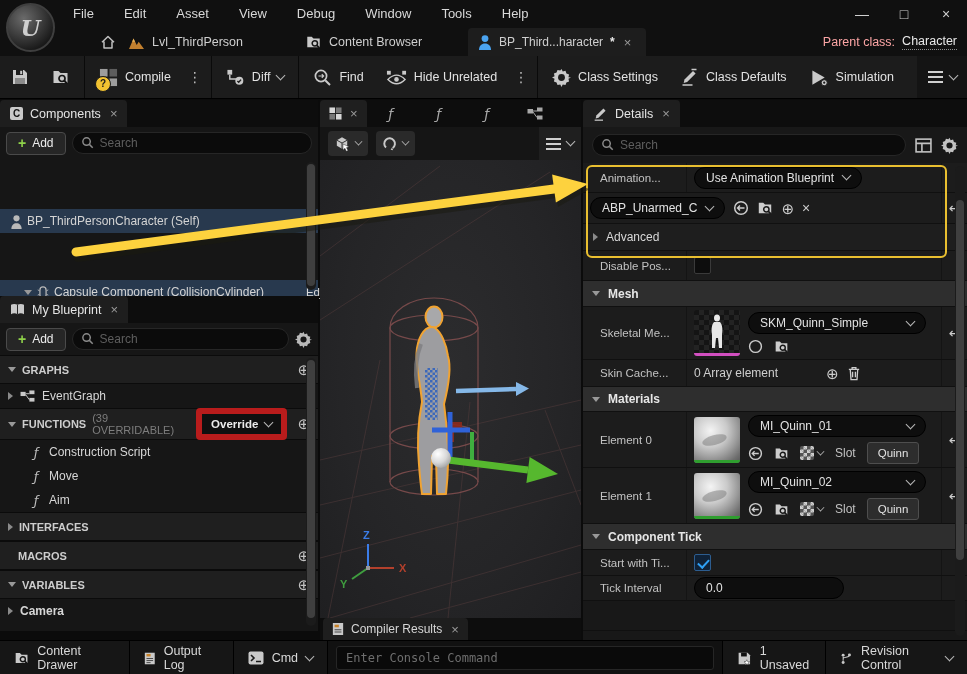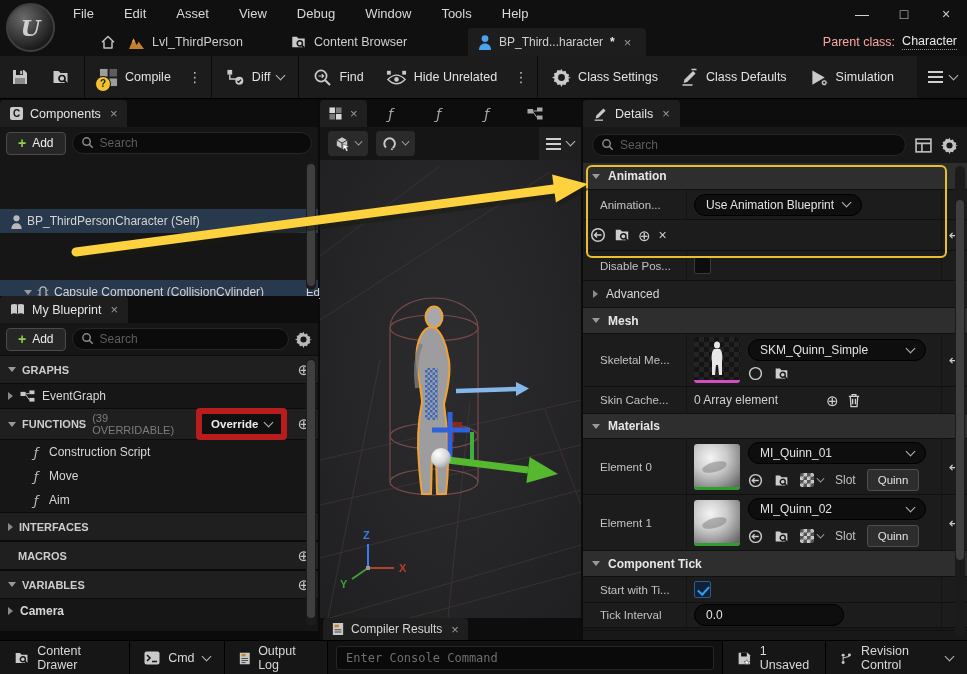--- a/index.html
+++ b/index.html
@@ -176,21 +176,21 @@
           <path d="M2 8.2 8 2.5l6 5.7M4 7.5V14h8V7.5" fill="none" stroke="#bfbfbf" stroke-width="1.5" stroke-linejoin="round"></path>
         </svg>
     </span>
     <span class="tr-item" style="left:128px">
       <svg width="17" height="15" viewBox="0 0 17 15">
           <path d="M1 14 5.5 3.5l3.2 6.5 2-3.2L16 14z" fill="#c2802f"></path>
           <path d="M5.5 3.5 7 6.8H4.2z" fill="#e8b45a"></path>
         </svg>
       <span>Lvl_ThirdPerson</span>
     </span>
-    <span class="tr-item" style="left:290px">
+    <span class="tr-item" style="left:305px">
       <svg width="17" height="16" viewBox="0 0 18 18">
           <path d="M2 3h5l2 2h7v10H2z" fill="#c9c9c9"></path>
           <circle cx="10.5" cy="10.5" r="3" fill="none" stroke="#161616" stroke-width="1.7"></circle>
           <line x1="12.8" y1="12.8" x2="15.6" y2="15.6" stroke="#161616" stroke-width="2"></line>
         </svg>
       <span>Content Browser</span>
     </span>
     <div class="asset-tab">
       <svg width="14" height="16" viewBox="0 0 14 16">
           <circle cx="7" cy="4.6" r="3.4" fill="#4aa3f0"></circle>
@@ -598,70 +598,70 @@
         </svg>
       <svg width="17" height="17" viewBox="0 0 20 20">
           <path d="M10 1l1.3 2.7 2.9-.7 1 2.8 2.8 1-.7 2.9L20 10l-2.7 1.3.7 2.9-2.8 1-1 2.8-2.9-.7L10 20l-1.3-2.7-2.9.7-1-2.8-2.8-1 .7-2.9L0 10l2.7-1.3-.7-2.9 2.8-1 1-2.8 2.9.7z" fill="#c2c2c2"></path>
           <circle cx="10" cy="10" r="3.6" fill="#181818"></circle>
         </svg>
     </div>
 
     <div class="dbody">
       <div class="anim-outline"></div>
 
-      <div class="drow cat" style="height:27px">
-        <span class="trid"></span>
-        <span>Animation</span>
-      </div>
       <div class="drow" style="height:30px">
         <div class="dlab">
             <span>Animation...</span>
           </div>
         <div class="dval">
           <span class="pill">
             <span>Use Animation Blueprint</span>
             <span class="chev"></span>
           </span>
         </div>
         <div class="drst"></div>
       </div>
       <div class="drow" style="height:31px">
         <div class="dval">
+          <span class="pill">
+            <span>ABP_Unarmed_C</span>
+            <span class="chev"></span>
+          </span>
           <span class="ibtn">
             <svg width="16" height="16" viewBox="0 0 16 16">
                 <circle cx="8" cy="8" r="6.3" fill="none" stroke="#cdcdcd" stroke-width="1.5"></circle>
                 <path d="M11.5 8h-7M7 5.5 4.5 8 7 10.5" stroke="#cdcdcd" stroke-width="1.4" fill="none"></path>
               </svg>
           </span>
           <span class="ibtn">
             <svg width="16" height="16" viewBox="0 0 18 18">
                 <path d="M2 3h5l2 2h7v10H2z" fill="#cdcdcd"></path>
                 <circle cx="10.5" cy="10.5" r="3" fill="none" stroke="#181818" stroke-width="1.7"></circle>
                 <line x1="12.8" y1="12.8" x2="15.6" y2="15.6" stroke="#181818" stroke-width="2"></line>
               </svg>
           </span>
           <span class="glyph">⊕</span>
           <span class="glyph" style="font-size:14px">×</span>
         </div>
         <div class="drst">
             <span>↩</span>
           </div>
       </div>
+      <div class="drow" style="height:27px;background:#1e1e1e;align-items:center;gap:8px;padding-left:10px">
+        <span class="trir"></span>
+        <span style="color:#d8d8d8">Advanced</span>
+      </div>
       <div class="drow" style="height:30px">
         <div class="dlab">
             <span>Disable Pos...</span>
           </div>
         <div class="dval">
             <span class="cbox"></span>
           </div>
         <div class="drst"></div>
-      </div>
-      <div class="drow" style="height:27px;background:#1e1e1e;align-items:center;gap:8px;padding-left:10px">
-        <span class="trir"></span>
-        <span style="color:#d8d8d8">Advanced</span>
       </div>
 
       <div class="drow cat" style="height:26px">
         <span class="trid"></span>
         <span>Mesh</span>
       </div>
       <div class="drow" style="height:53px">
         <div class="dlab">
             <span>Skeletal Me...</span>
           </div>
@@ -839,34 +839,34 @@
   <div class="statusbar">
     <span class="sbtn">
       <svg width="17" height="16" viewBox="0 0 18 18">
           <path d="M2 3h5l2 2h7v10H2z" fill="#c9c9c9"></path>
           <circle cx="10.5" cy="10.5" r="3" fill="none" stroke="#161616" stroke-width="1.7"></circle>
           <line x1="12.8" y1="12.8" x2="15.6" y2="15.6" stroke="#161616" stroke-width="2"></line>
         </svg>
       <span>Content Drawer</span>
     </span>
     <span class="sbtn">
-      <svg width="16" height="14" viewBox="0 0 16 14">
-          <rect x="0.5" y="0.5" width="15" height="13" rx="2" fill="#c9c9c9"></rect>
-          <path d="M3 4l3 3-3 3M8 10.5h5" stroke="#1a1a1a" stroke-width="1.6" fill="none"></path>
-        </svg>
-      <span>Cmd</span>
-      <span class="chev"></span>
-    </span>
-    <span class="sbtn">
       <svg width="13" height="15" viewBox="0 0 14 16">
           <rect x="1" y="1" width="12" height="14" fill="#c9c9c9"></rect>
           <rect x="3" y="2.5" width="5" height="3" fill="#c98227"></rect>
           <path d="M3 8h8M3 10.5h8M3 13h5" stroke="#4a4a4a" stroke-width="1.2"></path>
         </svg>
       <span>Output Log</span>
+    </span>
+    <span class="sbtn">
+      <svg width="16" height="14" viewBox="0 0 16 14">
+          <rect x="0.5" y="0.5" width="15" height="13" rx="2" fill="#c9c9c9"></rect>
+          <path d="M3 4l3 3-3 3M8 10.5h5" stroke="#1a1a1a" stroke-width="1.6" fill="none"></path>
+        </svg>
+      <span>Cmd</span>
+      <span class="chev"></span>
     </span>
     <span class="console">
       <input placeholder="Enter Console Command" style="">
     </span>
     <span class="sright">
       <span class="sbtn">
         <svg width="17" height="17" viewBox="0 0 18 18">
             <path d="M2 2h11l3 3v11H2z" fill="#c9c9c9"></path>
             <rect x="5" y="2" width="7" height="4.5" fill="#111"></rect>
             <path d="M12 10.5l1 2.2 2.4.2-1.8 1.6.6 2.4-2.2-1.3-2.2 1.3.6-2.4-1.8-1.6 2.4-.2z" fill="#fff" stroke="#111" stroke-width=".5"></path>

